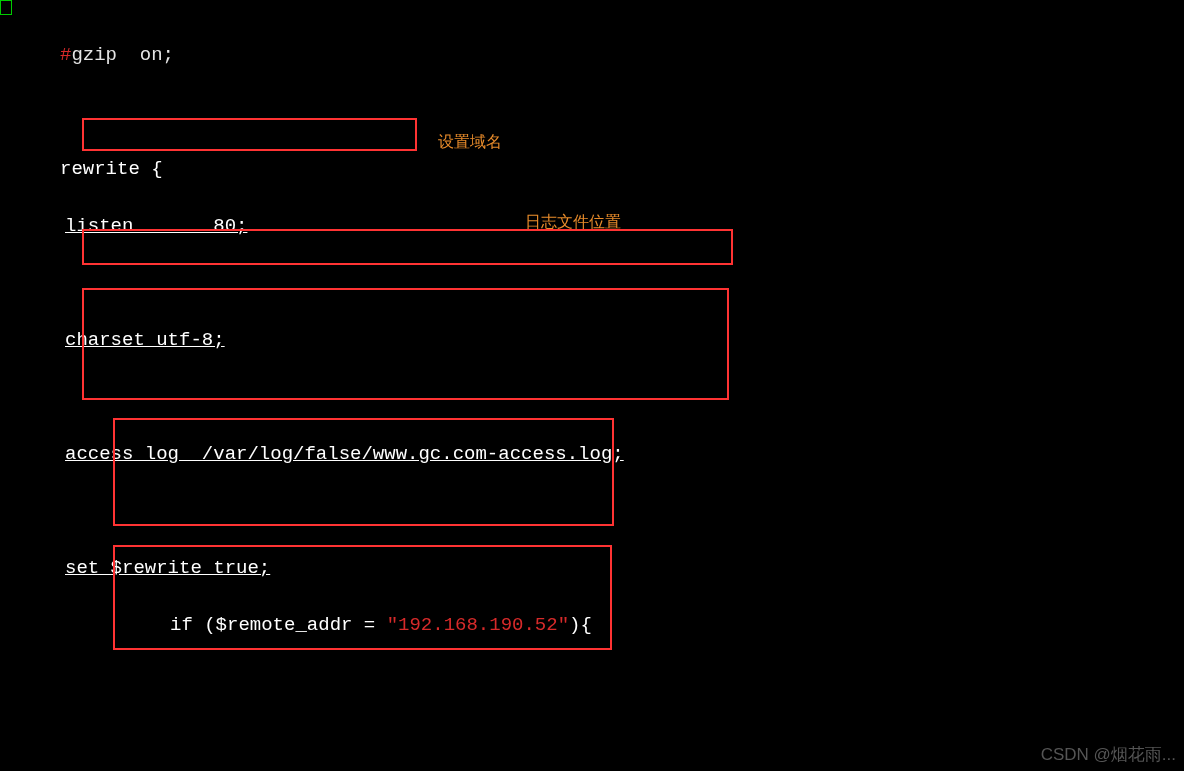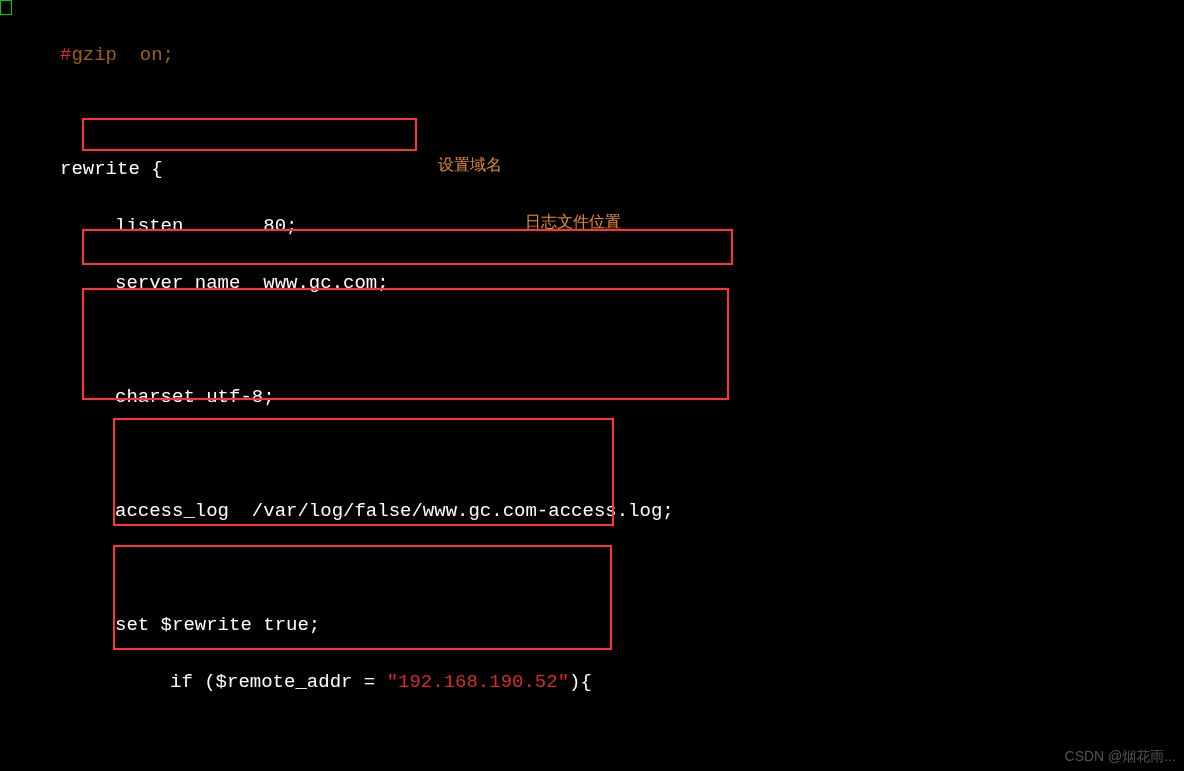--- a/index.html
+++ b/index.html
@@ -27,31 +27,32 @@
       top: 0;
       left: 0;
       width: 12px;
       height: 15px;
       border: 1px solid #00cc00;
     }
     .comment-hash {
       color: #d72a2a;
     }
     .comment-text {
-      color: #a16207;
+      color: #e5e5e5;
     }
     .string {
       color: #d72a2a;
     }
     .line {
       display: block;
       padding-left: 60px;
     }
     .line-indent1 {
-      padding-left: 115px;
+      padding-left: 65px;
+      text-decoration: underline;
     }
     .line-indent2 {
       padding-left: 170px;
     }
     .line-indent3 {
       padding-left: 225px;
     }
     .box {
       position: absolute;
       border: 2px solid #ff3333;
@@ -89,47 +90,45 @@
     }
     .annotation {
       position: absolute;
       color: #e88b2a;
       font-family: 'Microsoft YaHei', SimSun, sans-serif;
       font-size: 16px;
     }
     .anno1 {
       top: 130px;
       left: 438px;
-      margin-top: 23px;
     }
     .anno2 {
       top: 202px;
       left: 525px;
       margin-top: 8px;
     }
     .watermark {
       position: absolute;
       bottom: 4px;
       right: 8px;
       color: #555555;
       font-family: 'Microsoft YaHei', sans-serif;
-      font-size: 14px;
+      font-size: 17px;
     }
   </style>
 </head>
 <body>
 
 <div class="green-marker"></div>
 
 <div class="code-container">
 <span class="line"><span class="comment-hash">#</span><span class="comment-text">gzip  on;</span></span>
 <span class="line">&nbsp;</span>
 <span class="line">rewrite {</span>
 <span class="line-indent1 line">listen       80;</span>
-<span class="line-indent1 line">server_name  www.gc.com;</span>
 <span class="line">&nbsp;</span>
 <span class="line-indent1 line">charset utf-8;</span>
 <span class="line">&nbsp;</span>
 <span class="line-indent1 line">access_log  /var/log/false/www.gc.com-access.log;</span>
 <span class="line">&nbsp;</span>
 <span class="line-indent1 line">set $rewrite true;</span>
 <span class="line-indent2 line"><span>if ($remote_addr = </span><span class="string">"192.168.190.52"</span><span>){</span></span>
 
 
 

